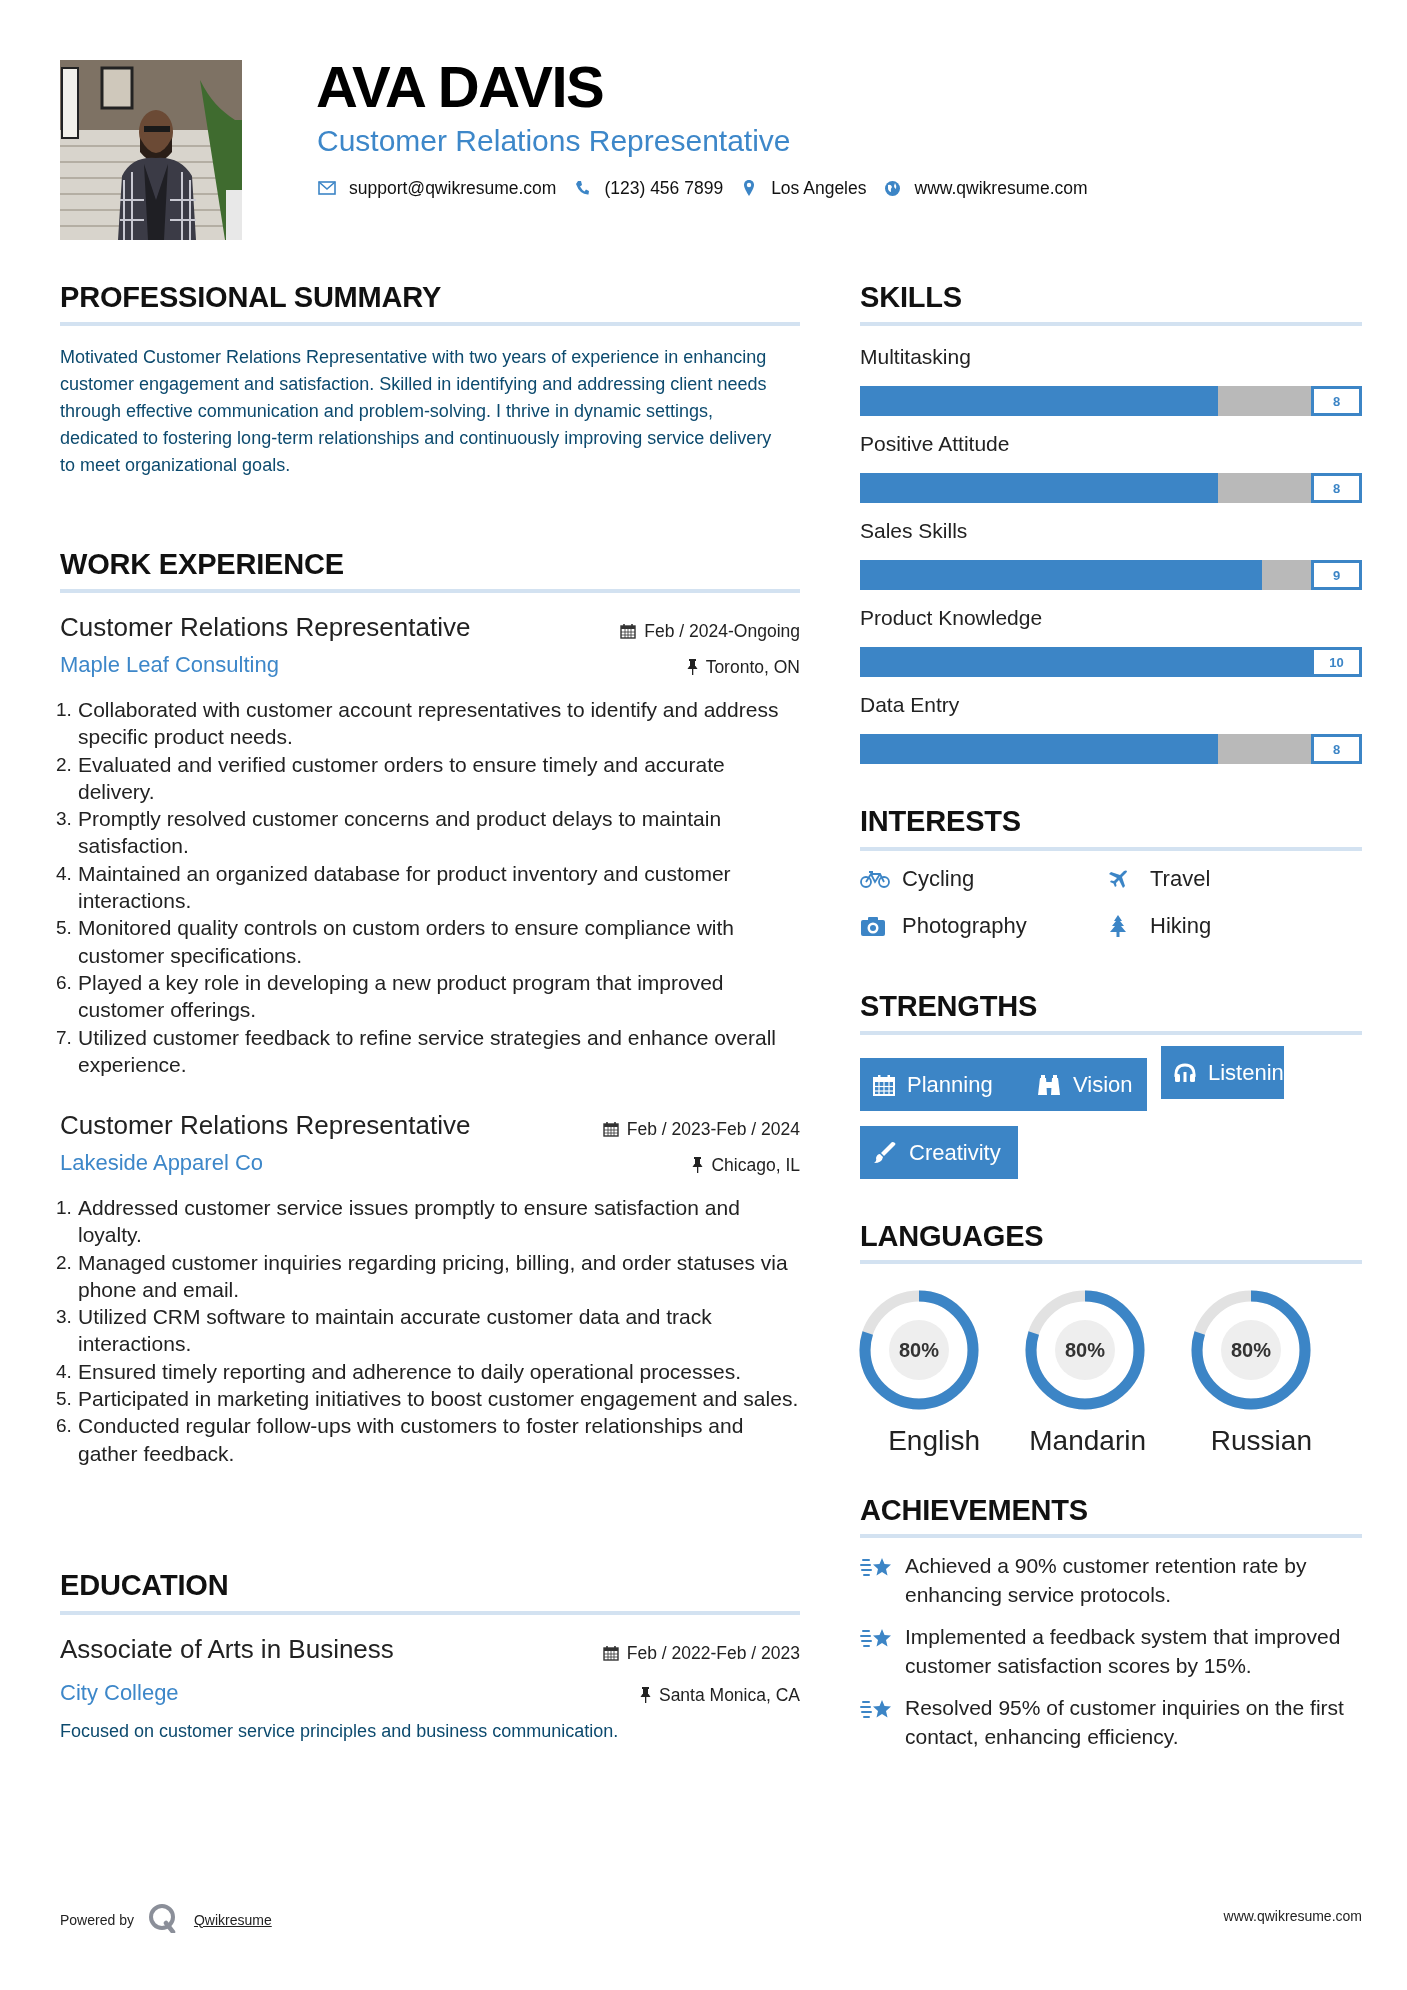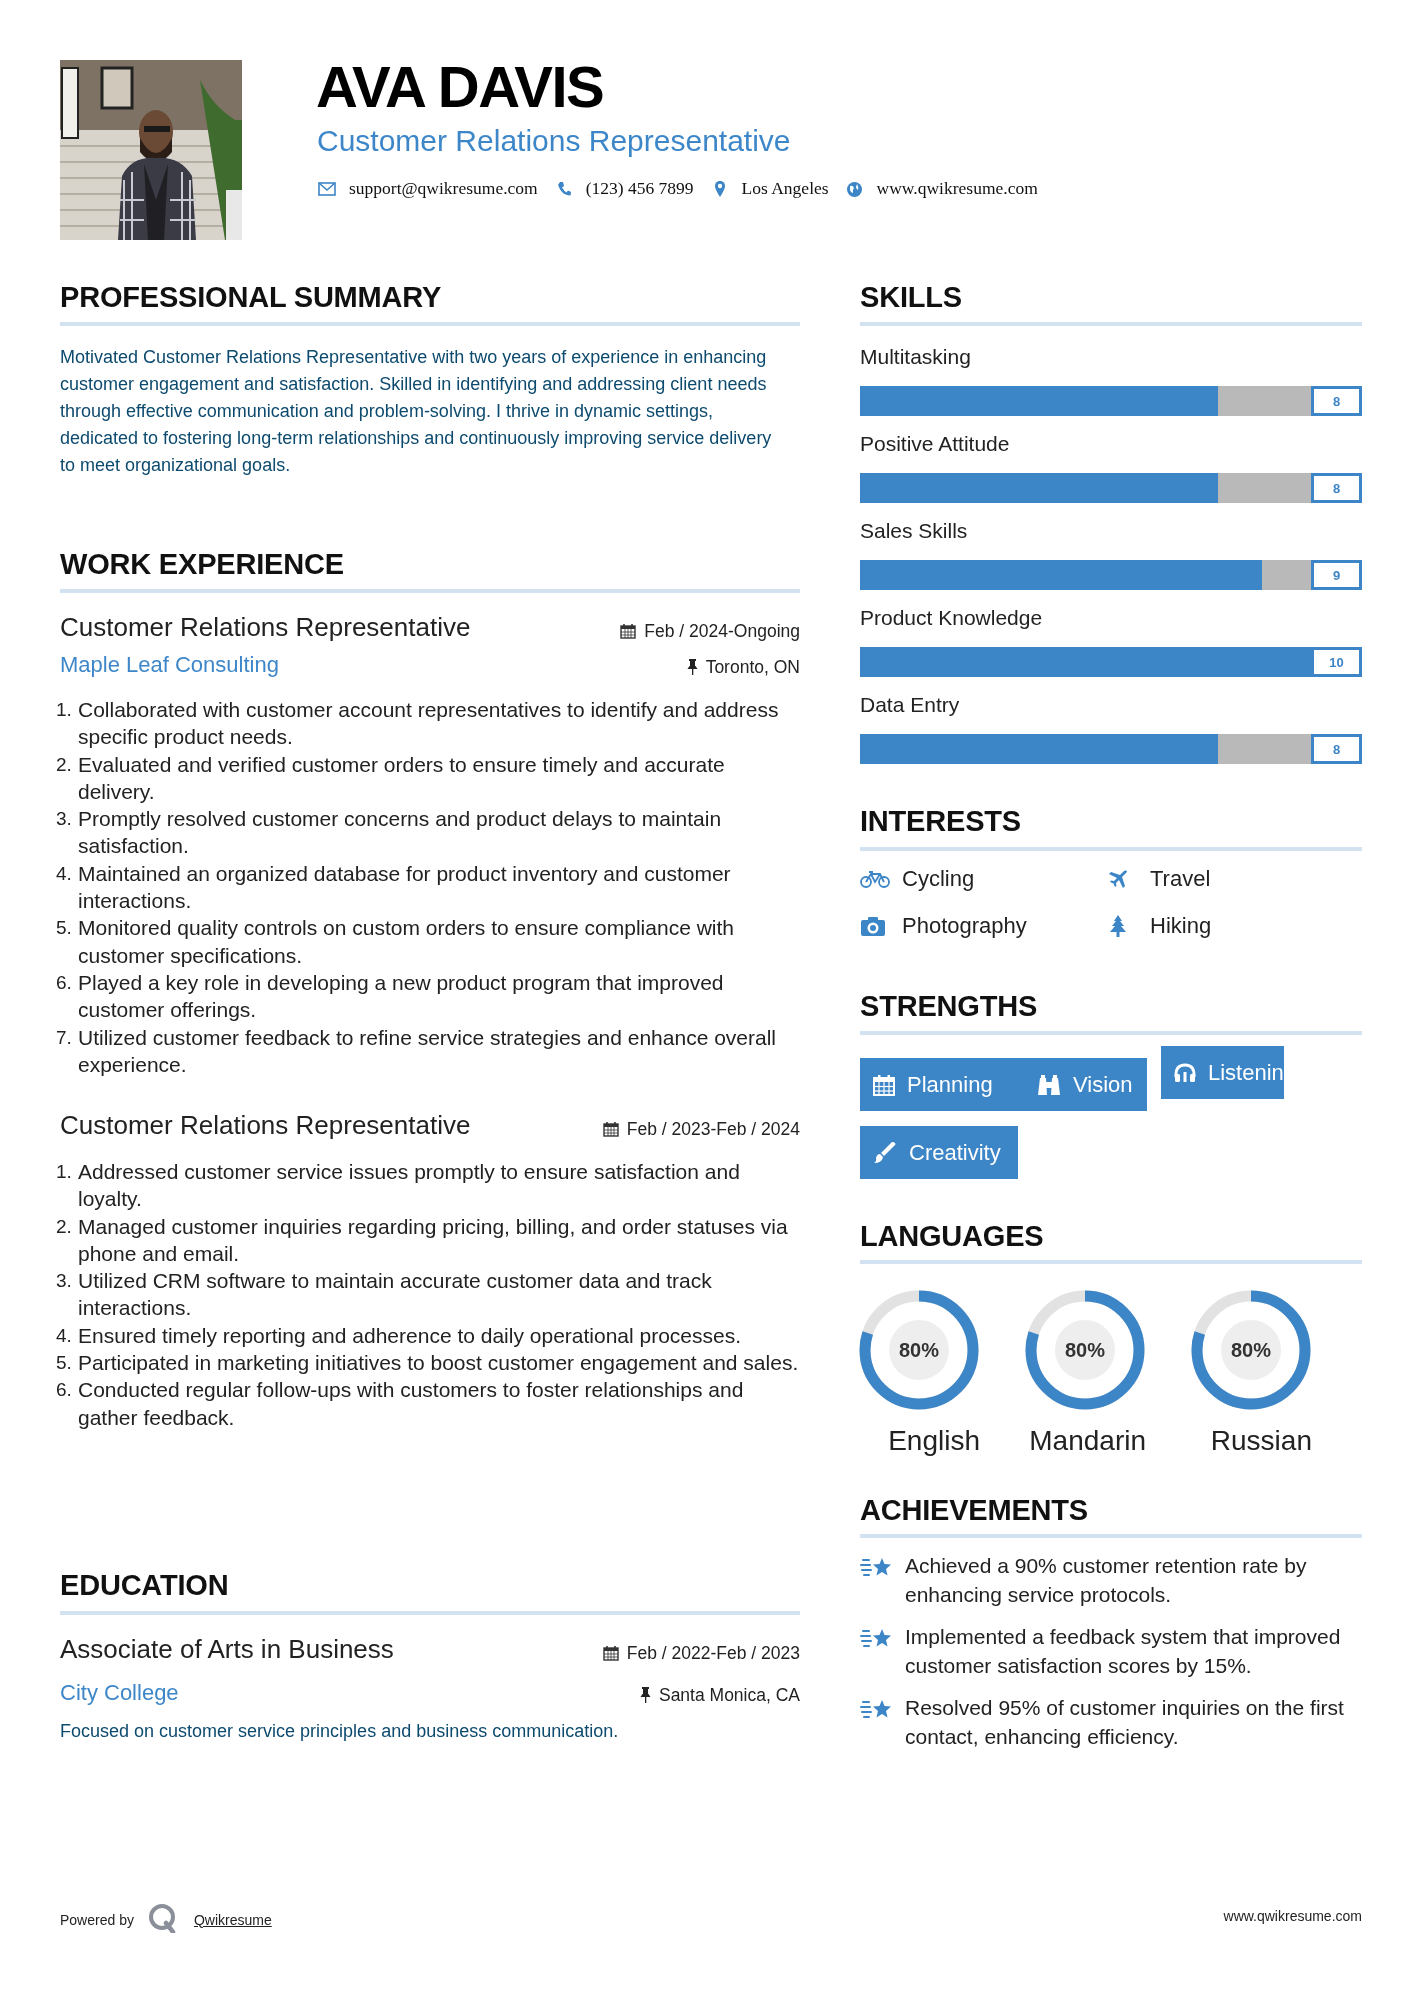--- a/index.html
+++ b/index.html
@@ -5,21 +5,21 @@
   * { box-sizing: border-box; margin: 0; padding: 0; }
   html, body { width: 1407px; height: 1990px; background: #ffffff; }
   body { position: relative; font-family: "Liberation Sans", sans-serif; color: #222; overflow: hidden; }
   .abs { position: absolute; }
 
   
   .photo { left: 60px; top: 60px; width: 182px; height: 180px; overflow: hidden; background: #8a7f72; }
   .name { left: 316px; top: 58px; font-size: 58px; font-weight: 700; letter-spacing: -1.5px; color: #000; line-height: 1; }
   .title { left: 317px; top: 124px; font-size: 30px; color: #3d87c9; line-height: 1.1; }
   .contacts { left: 317px; top: 178px; display: flex; align-items: center; font-size: 17.5px; color: #111; }
-  .contacts .ci { display: flex; align-items: flex-end; margin-right: 16px; font-family: Liberation Serif, serif; }
+  .contacts .ci { display: flex; align-items: flex-start; margin-right: 16px; }
   .contacts .ico { width: 20px; height: 20px; margin-right: 12px; display: inline-flex; align-items: center; justify-content: center; }
 
   
   .sec-h { font-size: 29px; font-weight: 700; color: #111; line-height: 1; letter-spacing: -0.2px; }
   .sec-rule { height: 4px; background: #d3e2f1; }
 
   .body-text { font-size: 18px; line-height: 27px; color: #0c4a6e; }
 
   
   .left { left: 60px; width: 740px; }
@@ -218,20 +218,34 @@
               <line x1="8" y1="6" x2="8" y2="15"></line>
               <line x1="11" y1="6" x2="11" y2="15"></line>
               <line x1="1" y1="9" x2="15" y2="9"></line>
               <line x1="1" y1="12" x2="15" y2="12"></line>
             </g>
           </svg>
       </span>
       <span>Feb / 2023-Feb / 2024</span>
     </div>
   </div>
+  <div class="job-row" style="margin-top:14px;">
+    <div class="company">Lakeside Apparel Co</div>
+    <div class="meta">
+      <span class="ico">
+        <svg width="11" height="16" viewBox="0 0 11 16">
+            <rect x="2" y="0" width="7" height="2" fill="#222"></rect>
+            <rect x="3" y="2" width="5" height="5" fill="#222"></rect>
+            <path d="M0.5 10 L2.5 7 L8.5 7 L10.5 10 Z" fill="#222"></path>
+            <rect x="5" y="10" width="1.3" height="6" fill="#222"></rect>
+          </svg>
+      </span>
+      <span>Chicago, IL</span>
+    </div>
+  </div>
   <ol class="duties" style="margin-top:20px;">
     <li><span class="num">1.</span><span>Addressed customer service issues promptly to ensure satisfaction and loyalty.</span></li>
     <li><span class="num">2.</span><span>Managed customer inquiries regarding pricing, billing, and order statuses via phone and email.</span></li>
     <li><span class="num">3.</span><span>Utilized CRM software to maintain accurate customer data and track interactions.</span></li>
     <li><span class="num">4.</span><span>Ensured timely reporting and adherence to daily operational processes.</span></li>
     <li><span class="num">5.</span><span>Participated in marketing initiatives to boost customer engagement and sales.</span></li>
     <li><span class="num">6.</span><span>Conducted regular follow-ups with customers to foster relationships and gather feedback.</span></li>
   </ol>
 </div>
 

